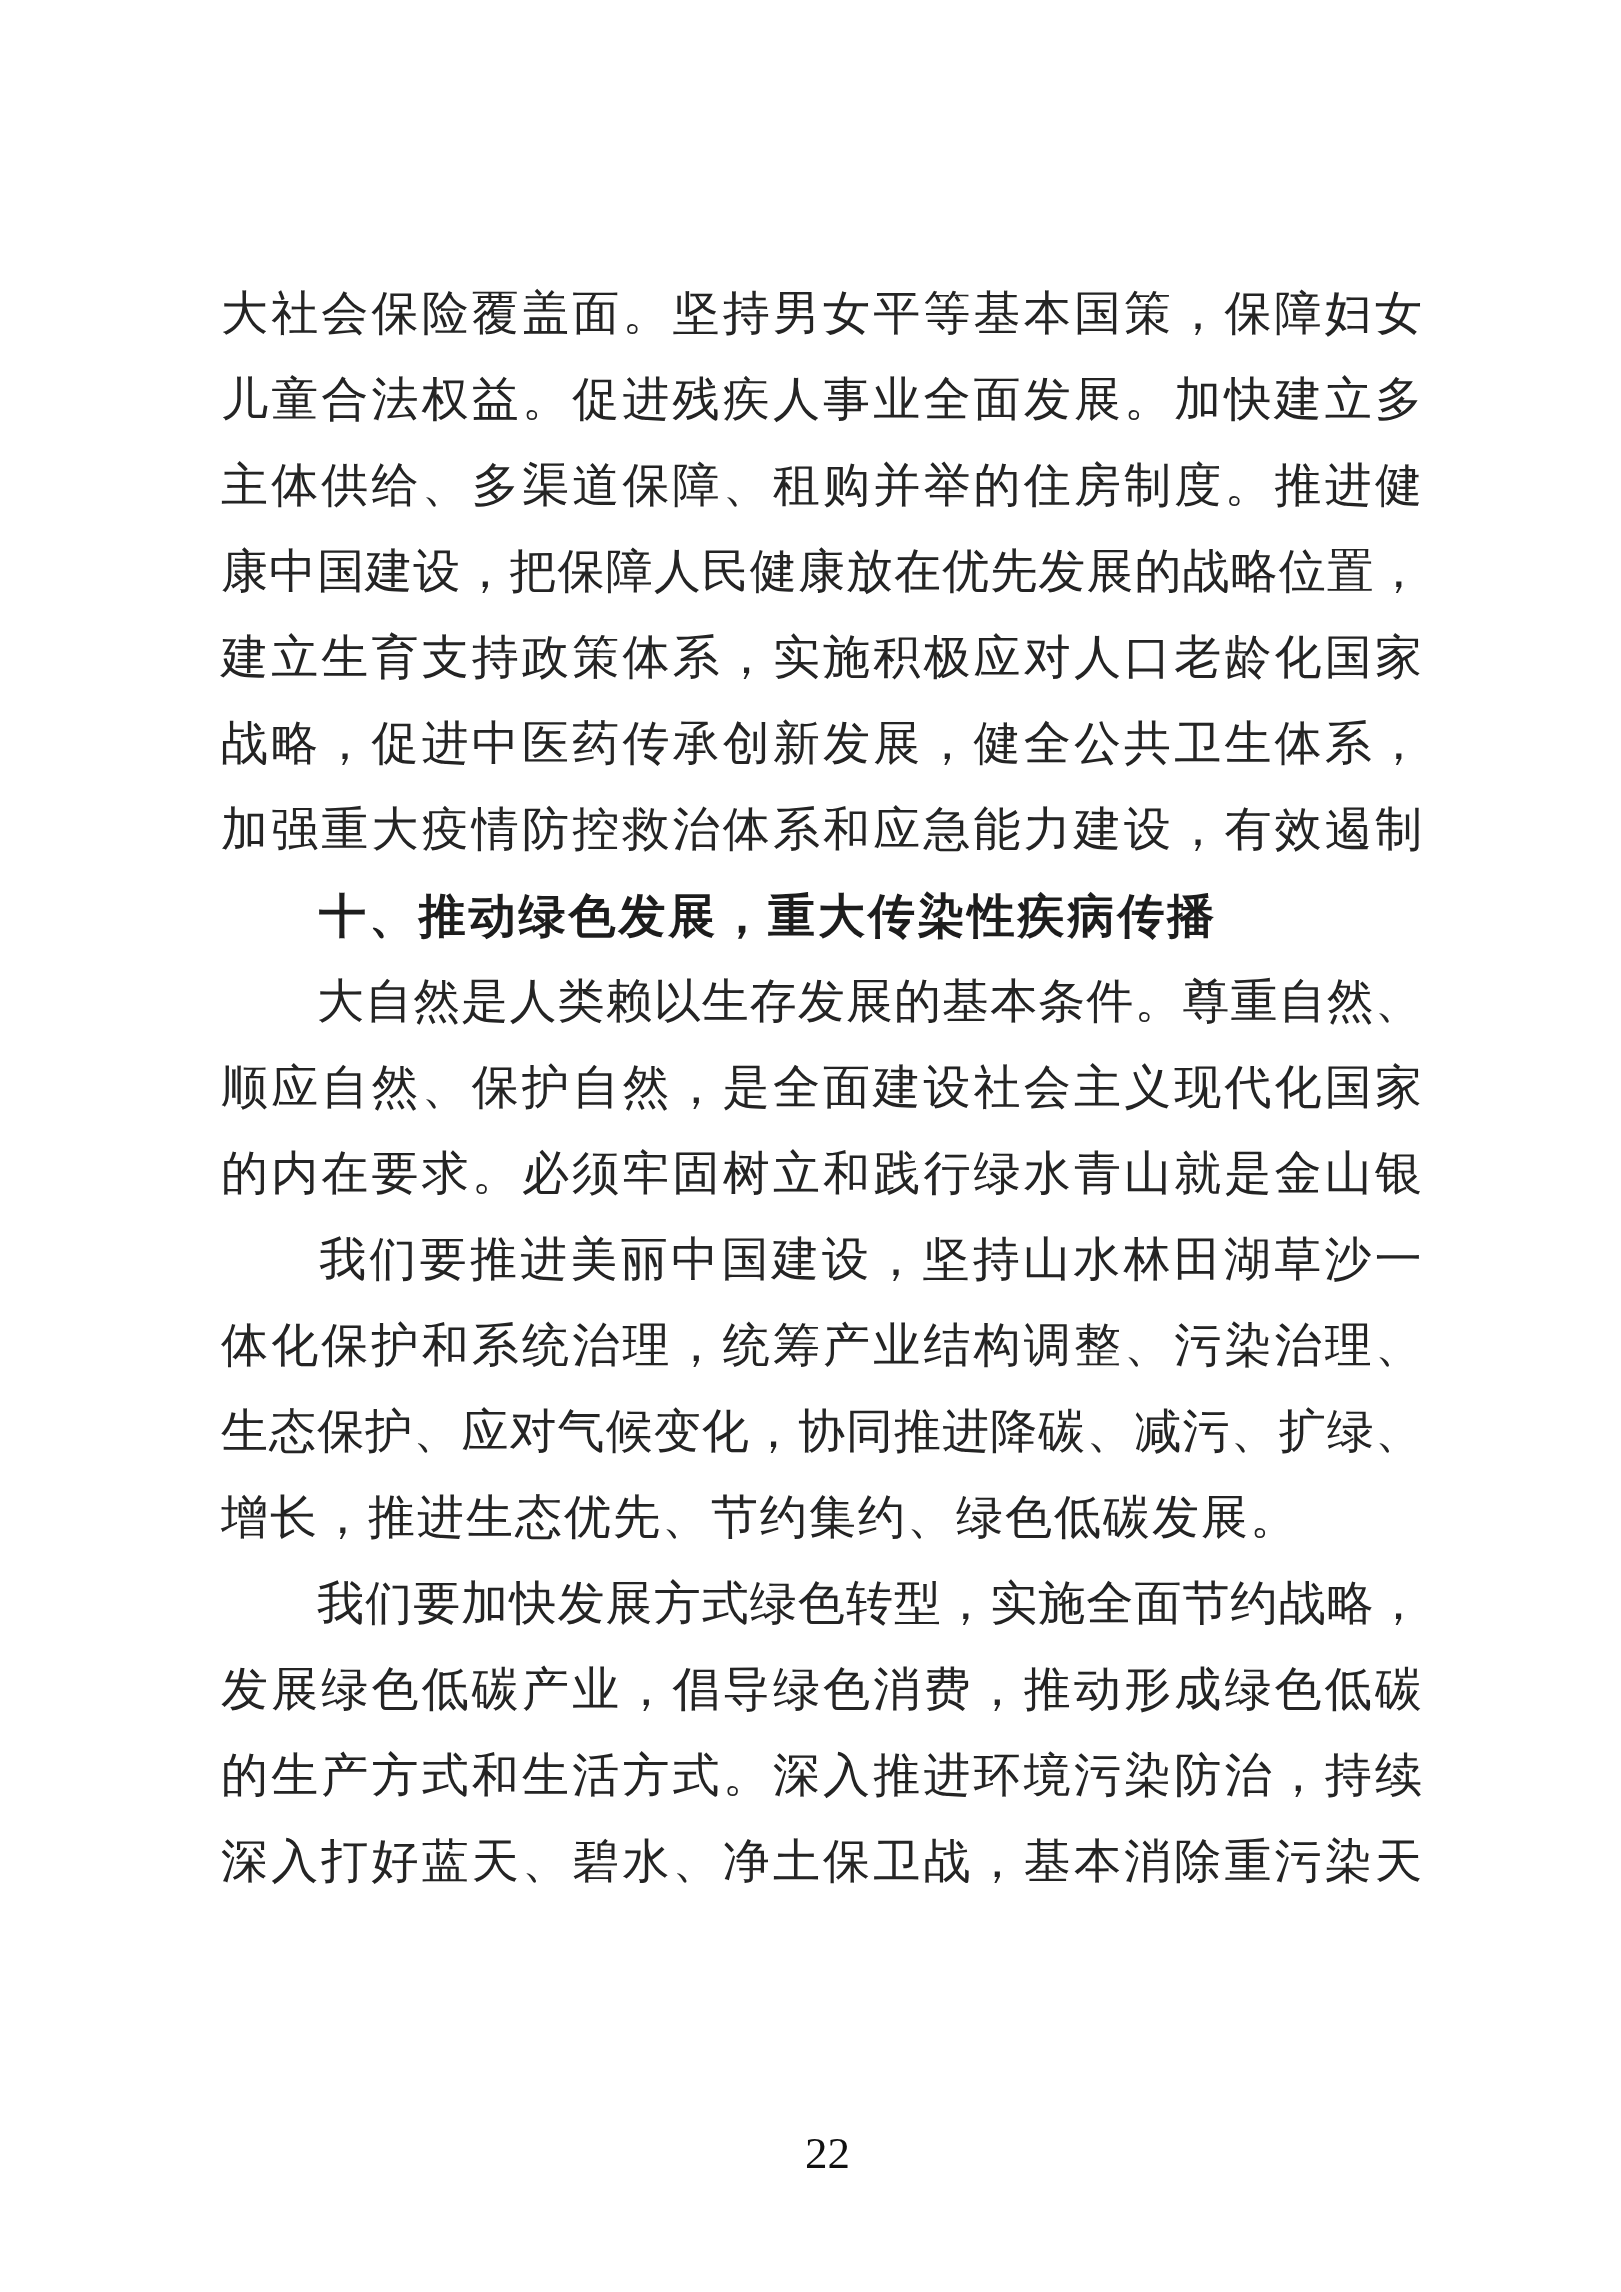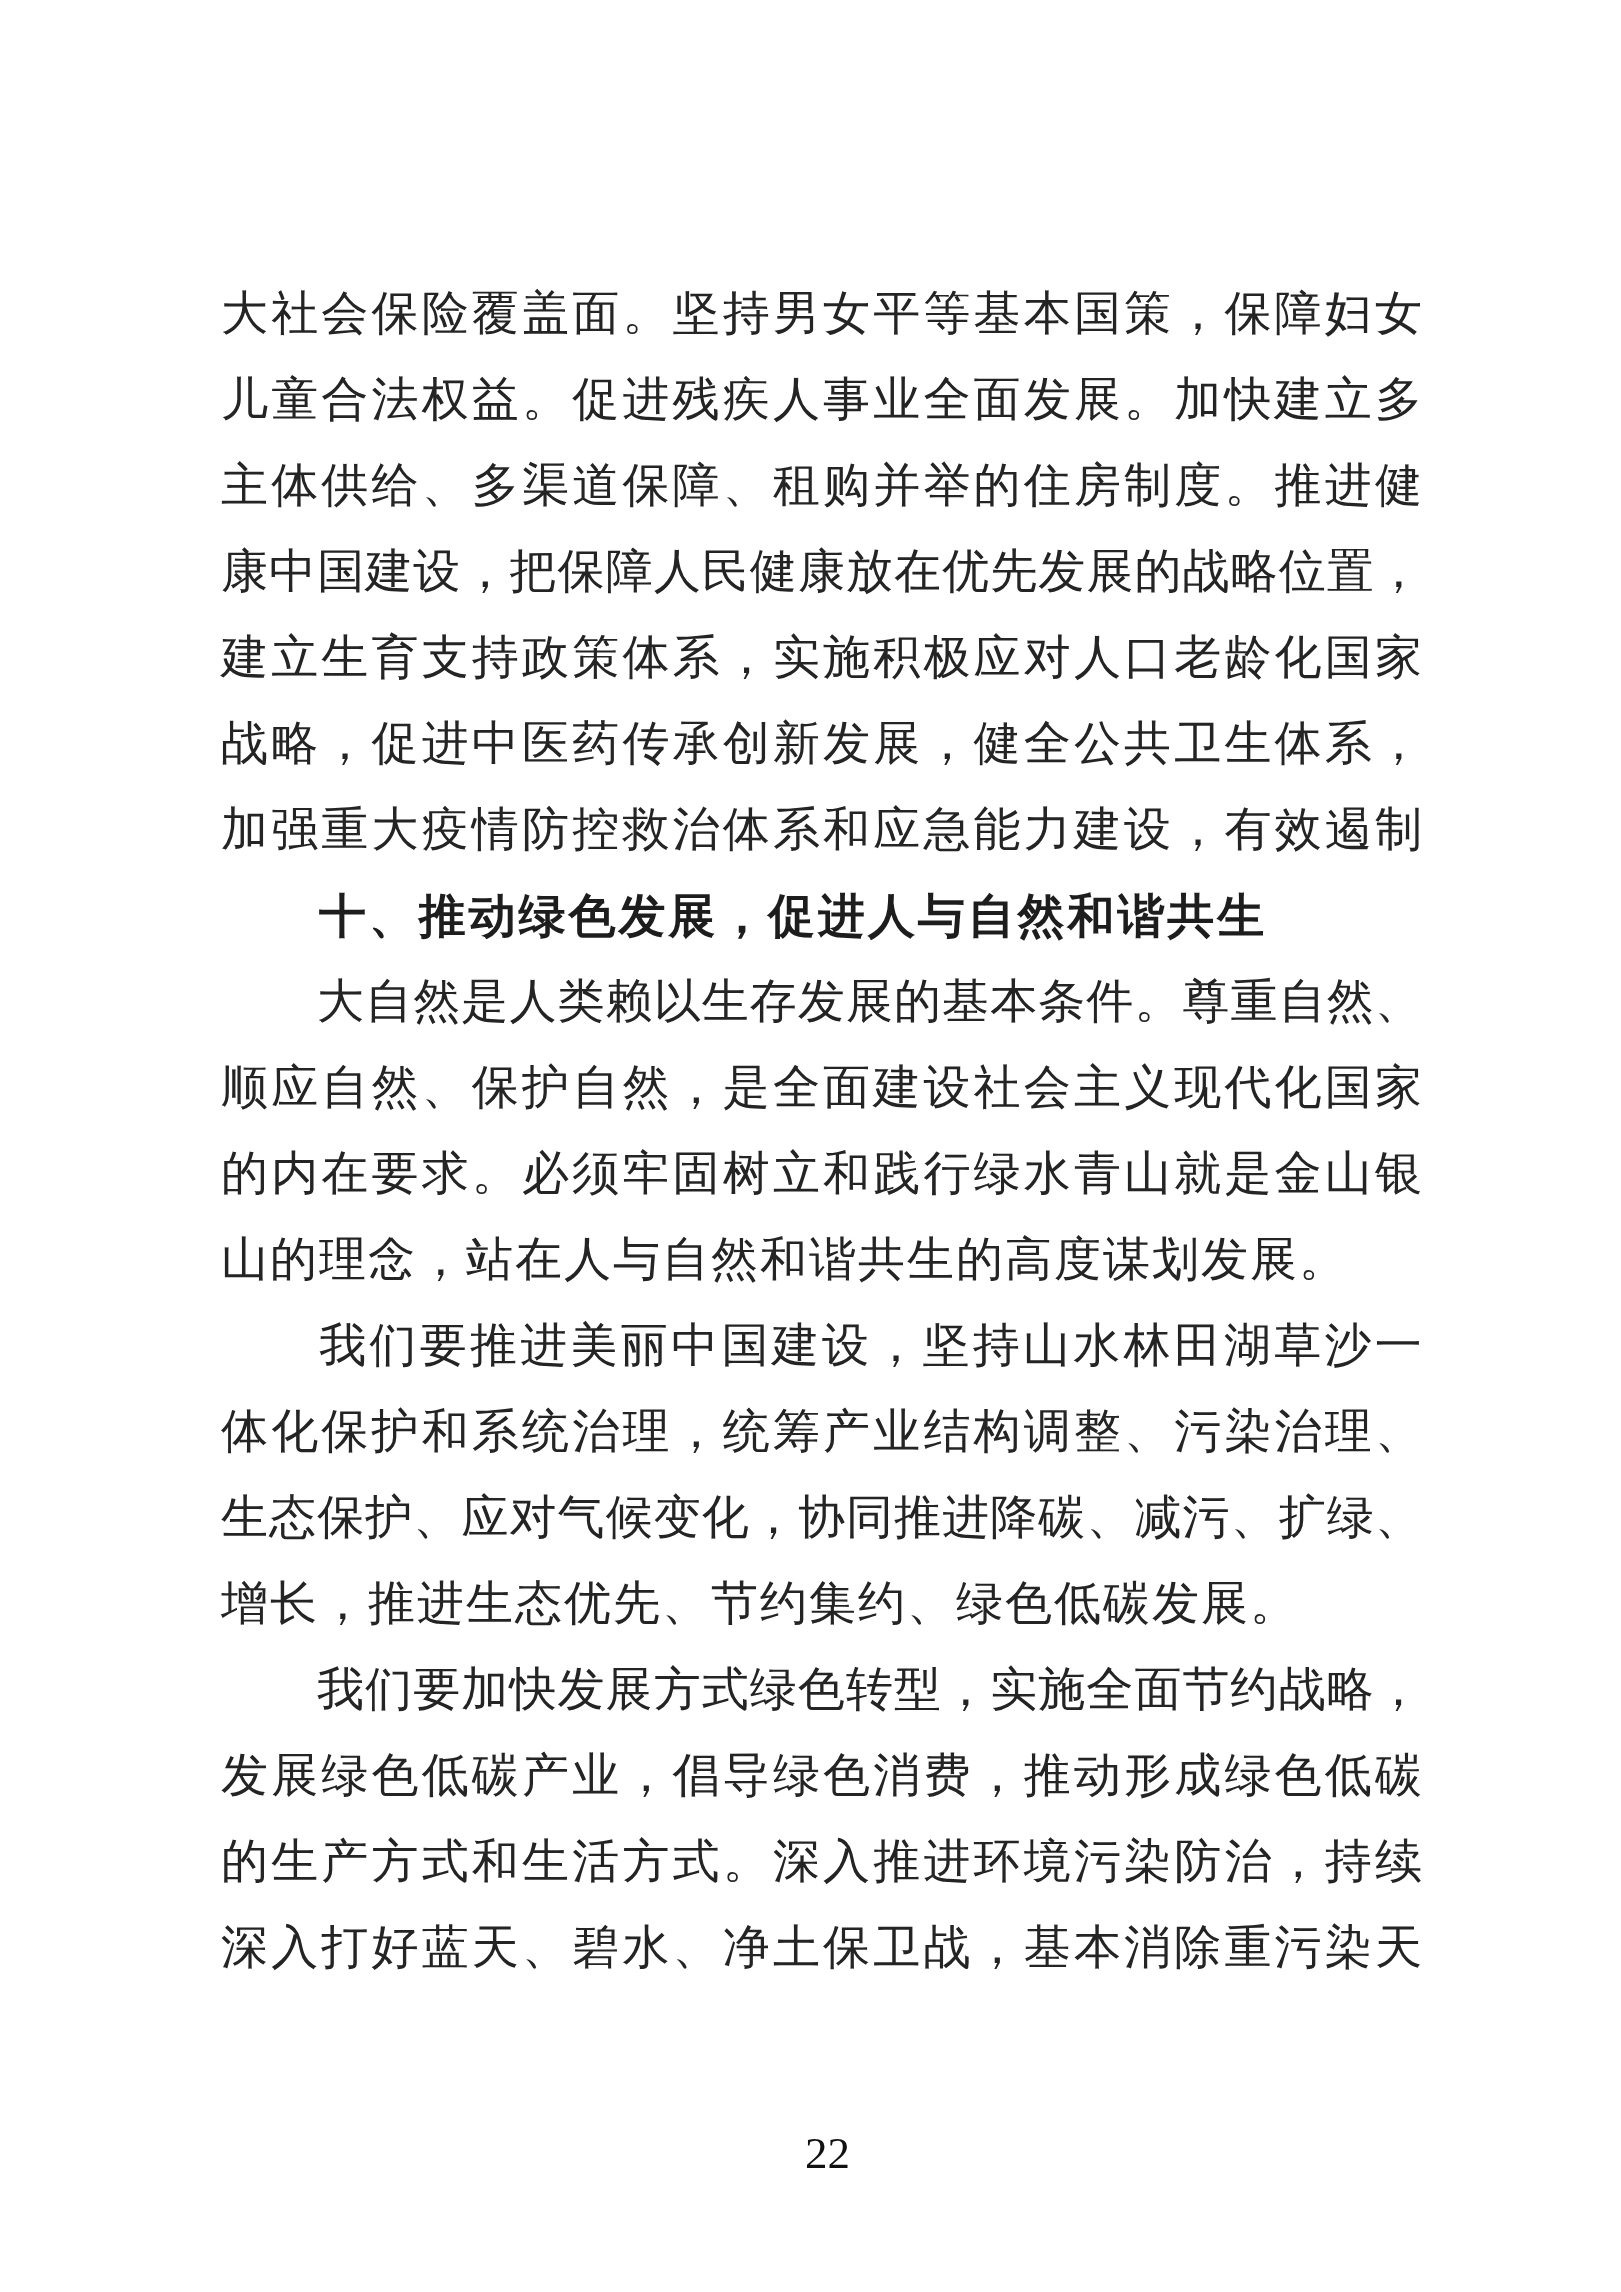--- a/index.html
+++ b/index.html
@@ -237,21 +237,21 @@
         <span>能</span>
         <span>力</span>
         <span>建</span>
         <span>设</span>
         <span>，</span>
         <span>有</span>
         <span>效</span>
         <span>遏</span>
         <span>制</span>
       </div>
-      <div class="line heading indented">十、推动绿色发展，促进人与自然和谐共生</div>
+      <div class="line heading indented">十、推动绿色发展，重大传染性疾病传播</div>
       <div class="line body justify">
         <span class="indent-spacer"></span>
         <span>大</span>
         <span>自</span>
         <span>然</span>
         <span>是</span>
         <span>人</span>
         <span>类</span>
         <span>赖</span>
         <span>以</span>
@@ -316,21 +316,20 @@
         <span>绿</span>
         <span>水</span>
         <span>青</span>
         <span>山</span>
         <span>就</span>
         <span>是</span>
         <span>金</span>
         <span>山</span>
         <span>银</span>
       </div>
-      <div class="line body">山的理念，站在人与自然和谐共生的高度谋划发展。</div>
       <div class="line body justify">
         <span class="indent-spacer"></span>
         <span>我</span>
         <span>们</span>
         <span>要</span>
         <span>推</span>
         <span>进</span>
         <span>美</span>
         <span>丽</span>
         <span>中</span>

